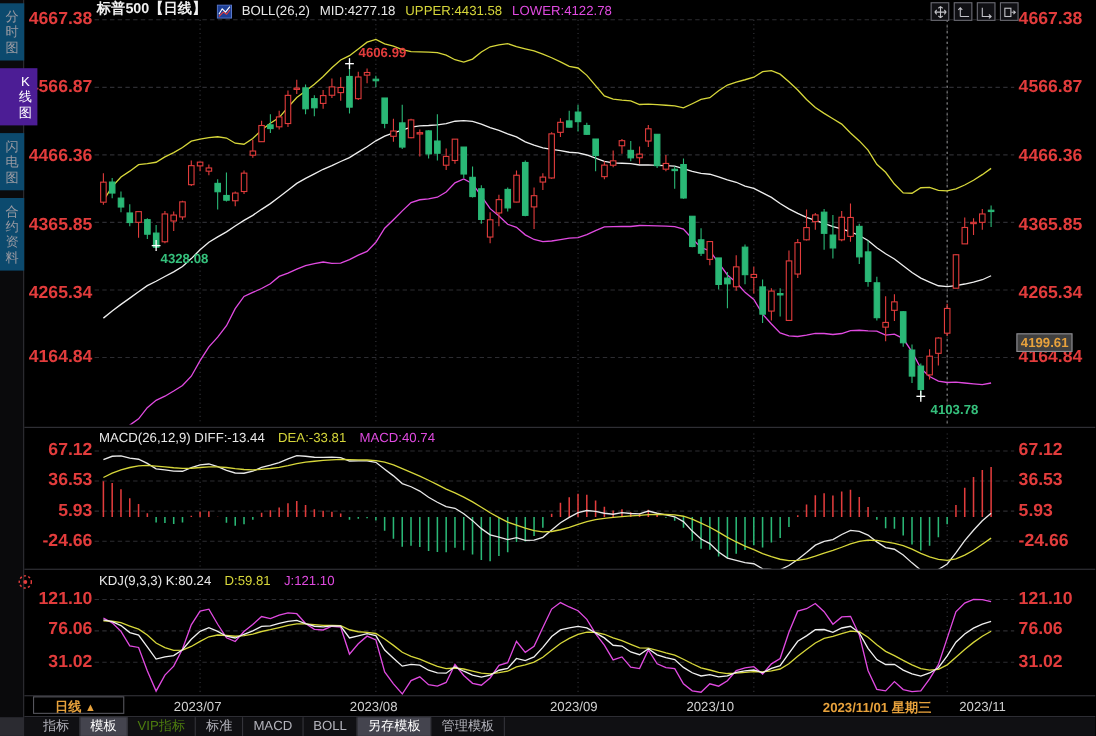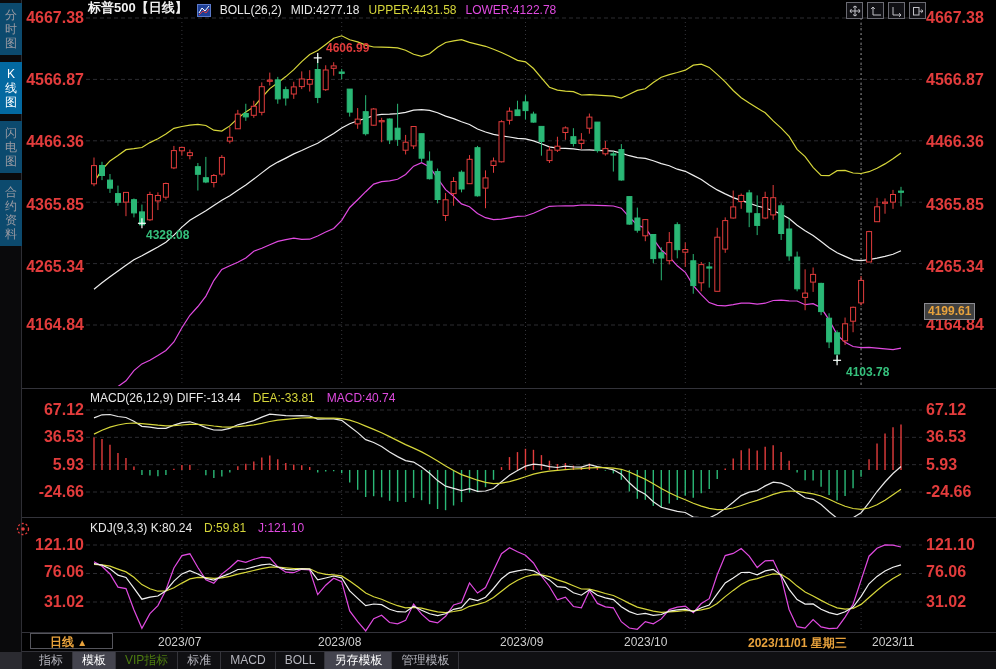--- a/index.html
+++ b/index.html
@@ -6,21 +6,21 @@
   body{width:996px;height:669px;position:relative;overflow:hidden;
        font-family:"Liberation Sans","DejaVu Sans",sans-serif;}
   #chart{position:absolute;left:0;top:0;z-index:1;pointer-events:none;}
   .ov{position:absolute;z-index:2;}
   
   #sidebar{position:absolute;left:0;top:0;width:22px;height:669px;background:#0a0a0c;
            border-right:1px solid #2e2e34;z-index:3;display:flex;flex-direction:column;gap:7px;padding-top:3px;box-sizing:border-box;}
   .vtab{width:22px;background:#0c4a6e;color:#9a9aa2;font-size:12px;line-height:14px;
         text-align:center;padding:5px 0;cursor:pointer;}
   .vtab span{display:inline-block;width:14px;word-break:break-all;}
-  .vtab.active{background:#0369a1;color:#fff;}
+  .vtab.active{background:#4c1d95;color:#fff;padding-left:12px;}
   
   #hdr{left:88px;top:1px;height:16px;display:flex;align-items:flex-end;gap:9px;white-space:nowrap;}
   .t-title{color:#f0f0f0;font-weight:bold;font-size:13px;}
   .t-w{color:#e8e8e8;font-size:12px;}
   .t-y{color:#d6d63a;font-size:12px;}
   .t-m{color:#e04ae0;font-size:12px;}
   #hdricons{left:846px;top:2px;display:flex;gap:4px;}
   .icobox{width:15px;height:15px;border:1px solid #6a6a72;background:#101014;display:flex;
           align-items:center;justify-content:center;cursor:pointer;}
   

